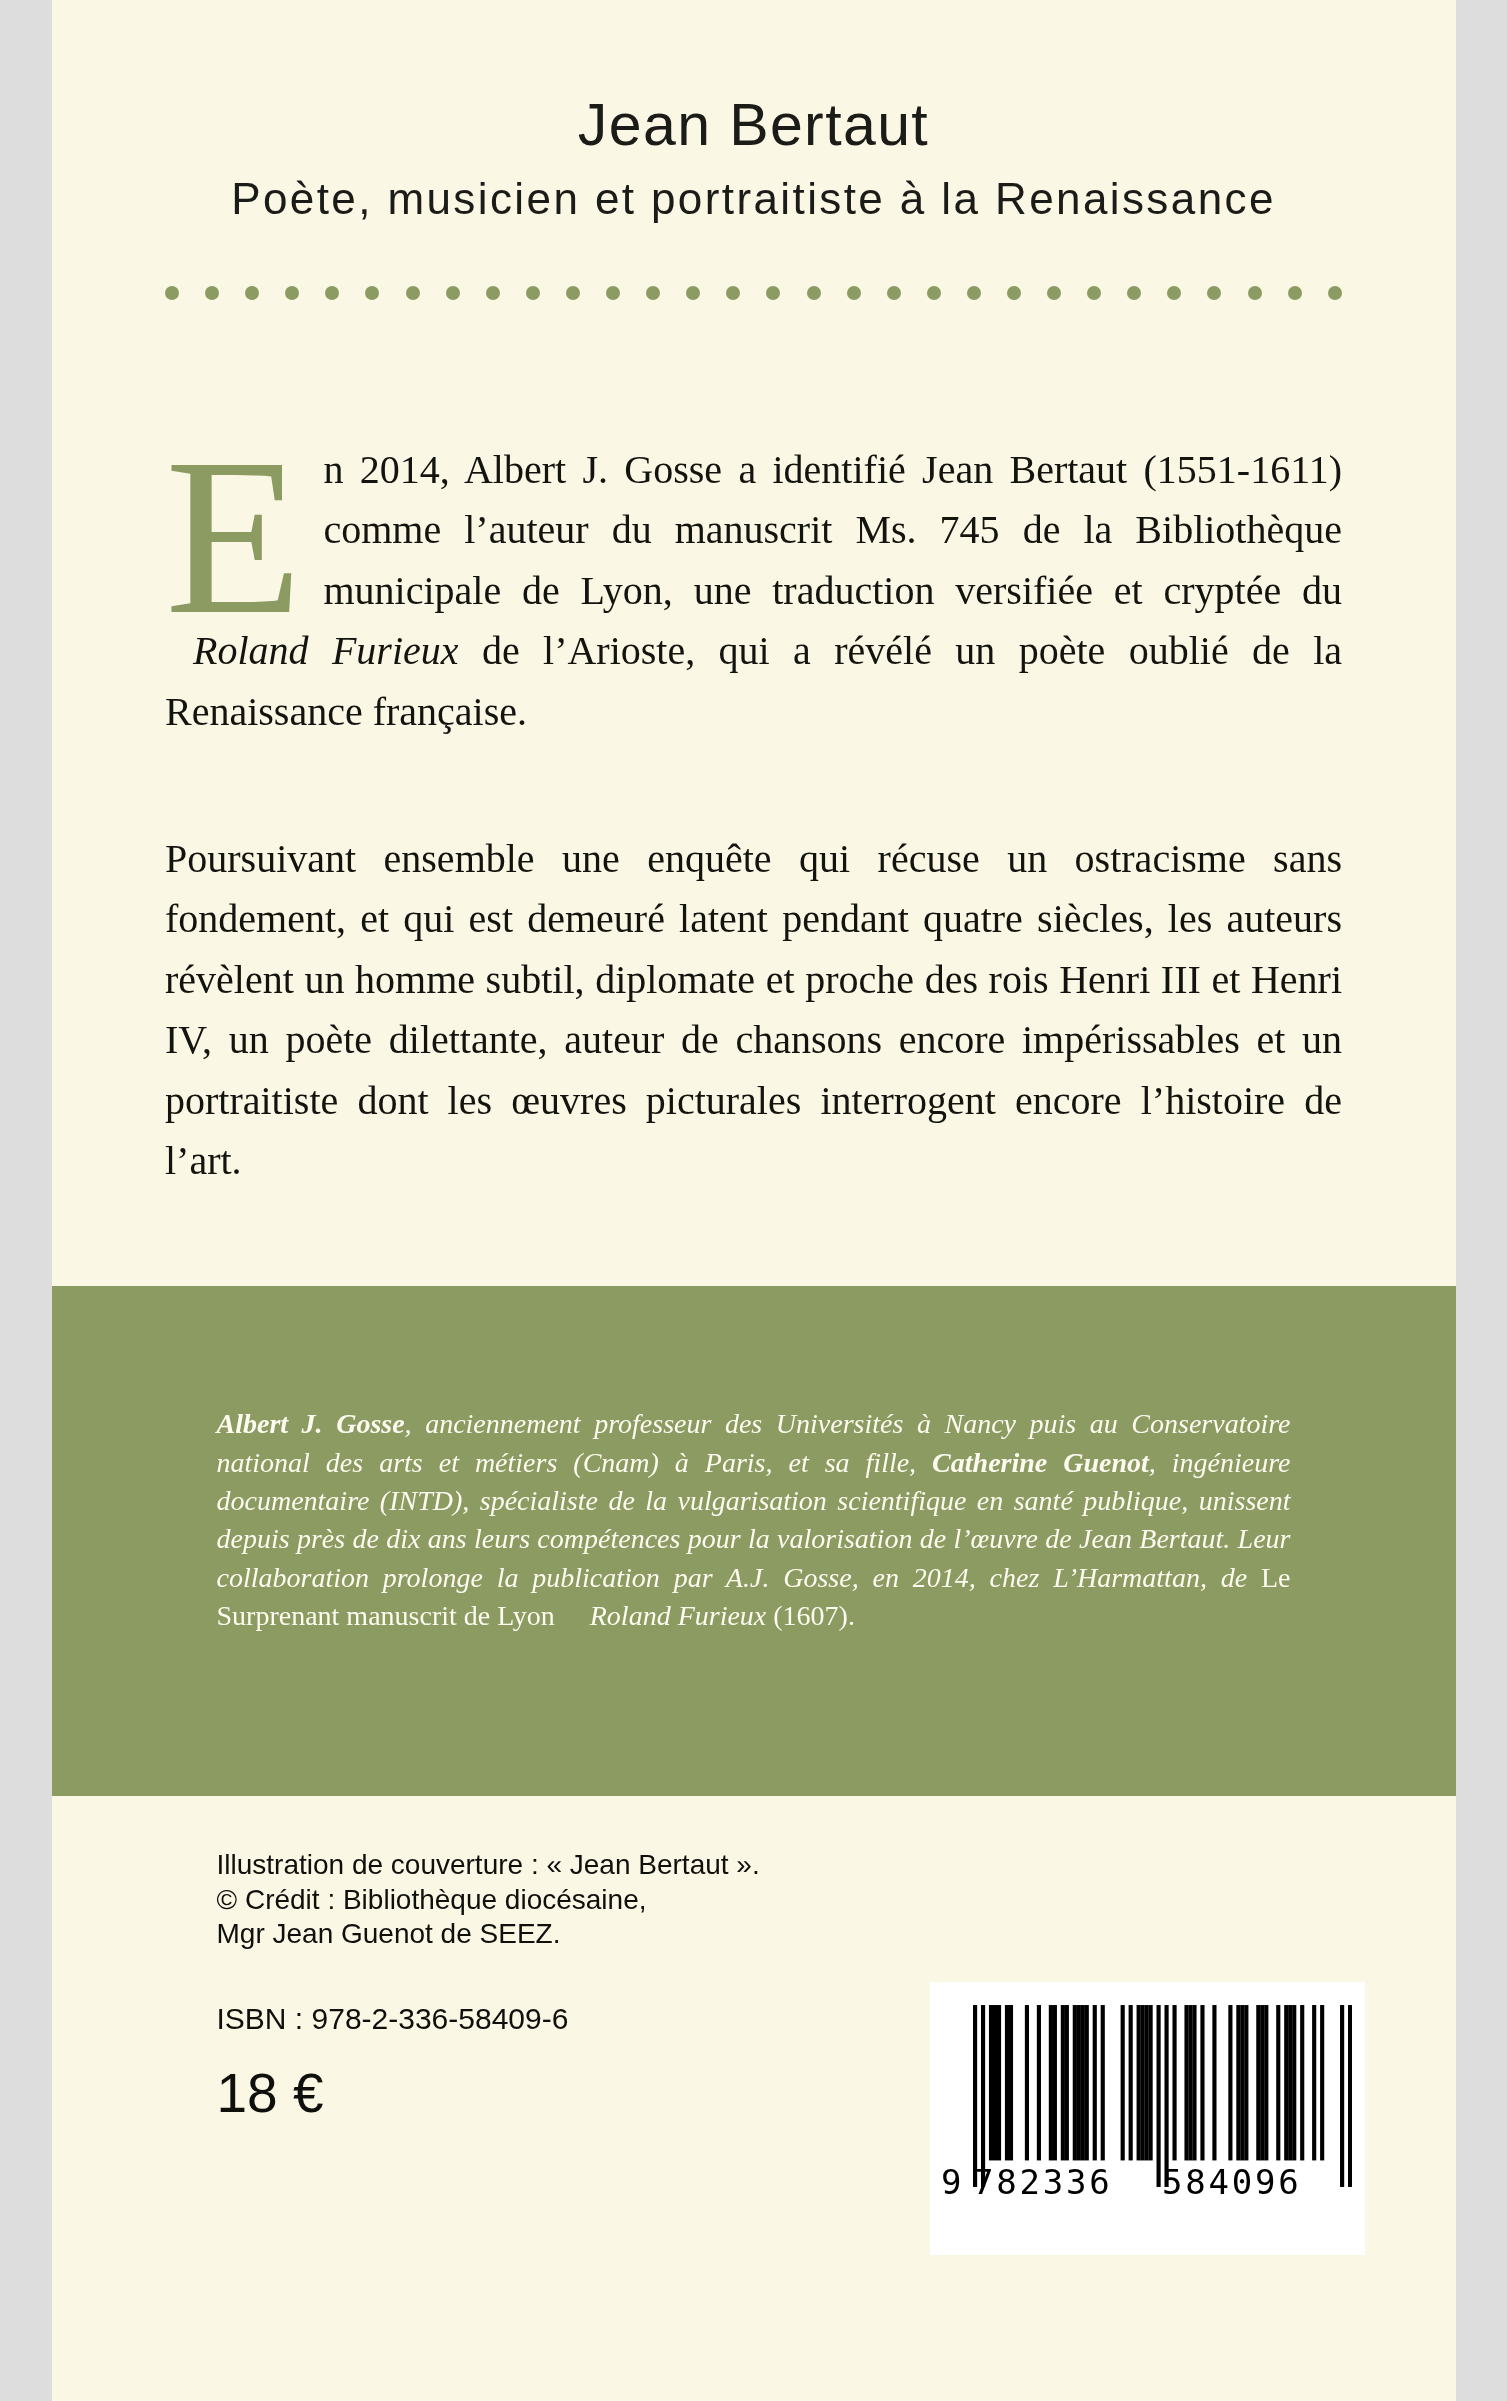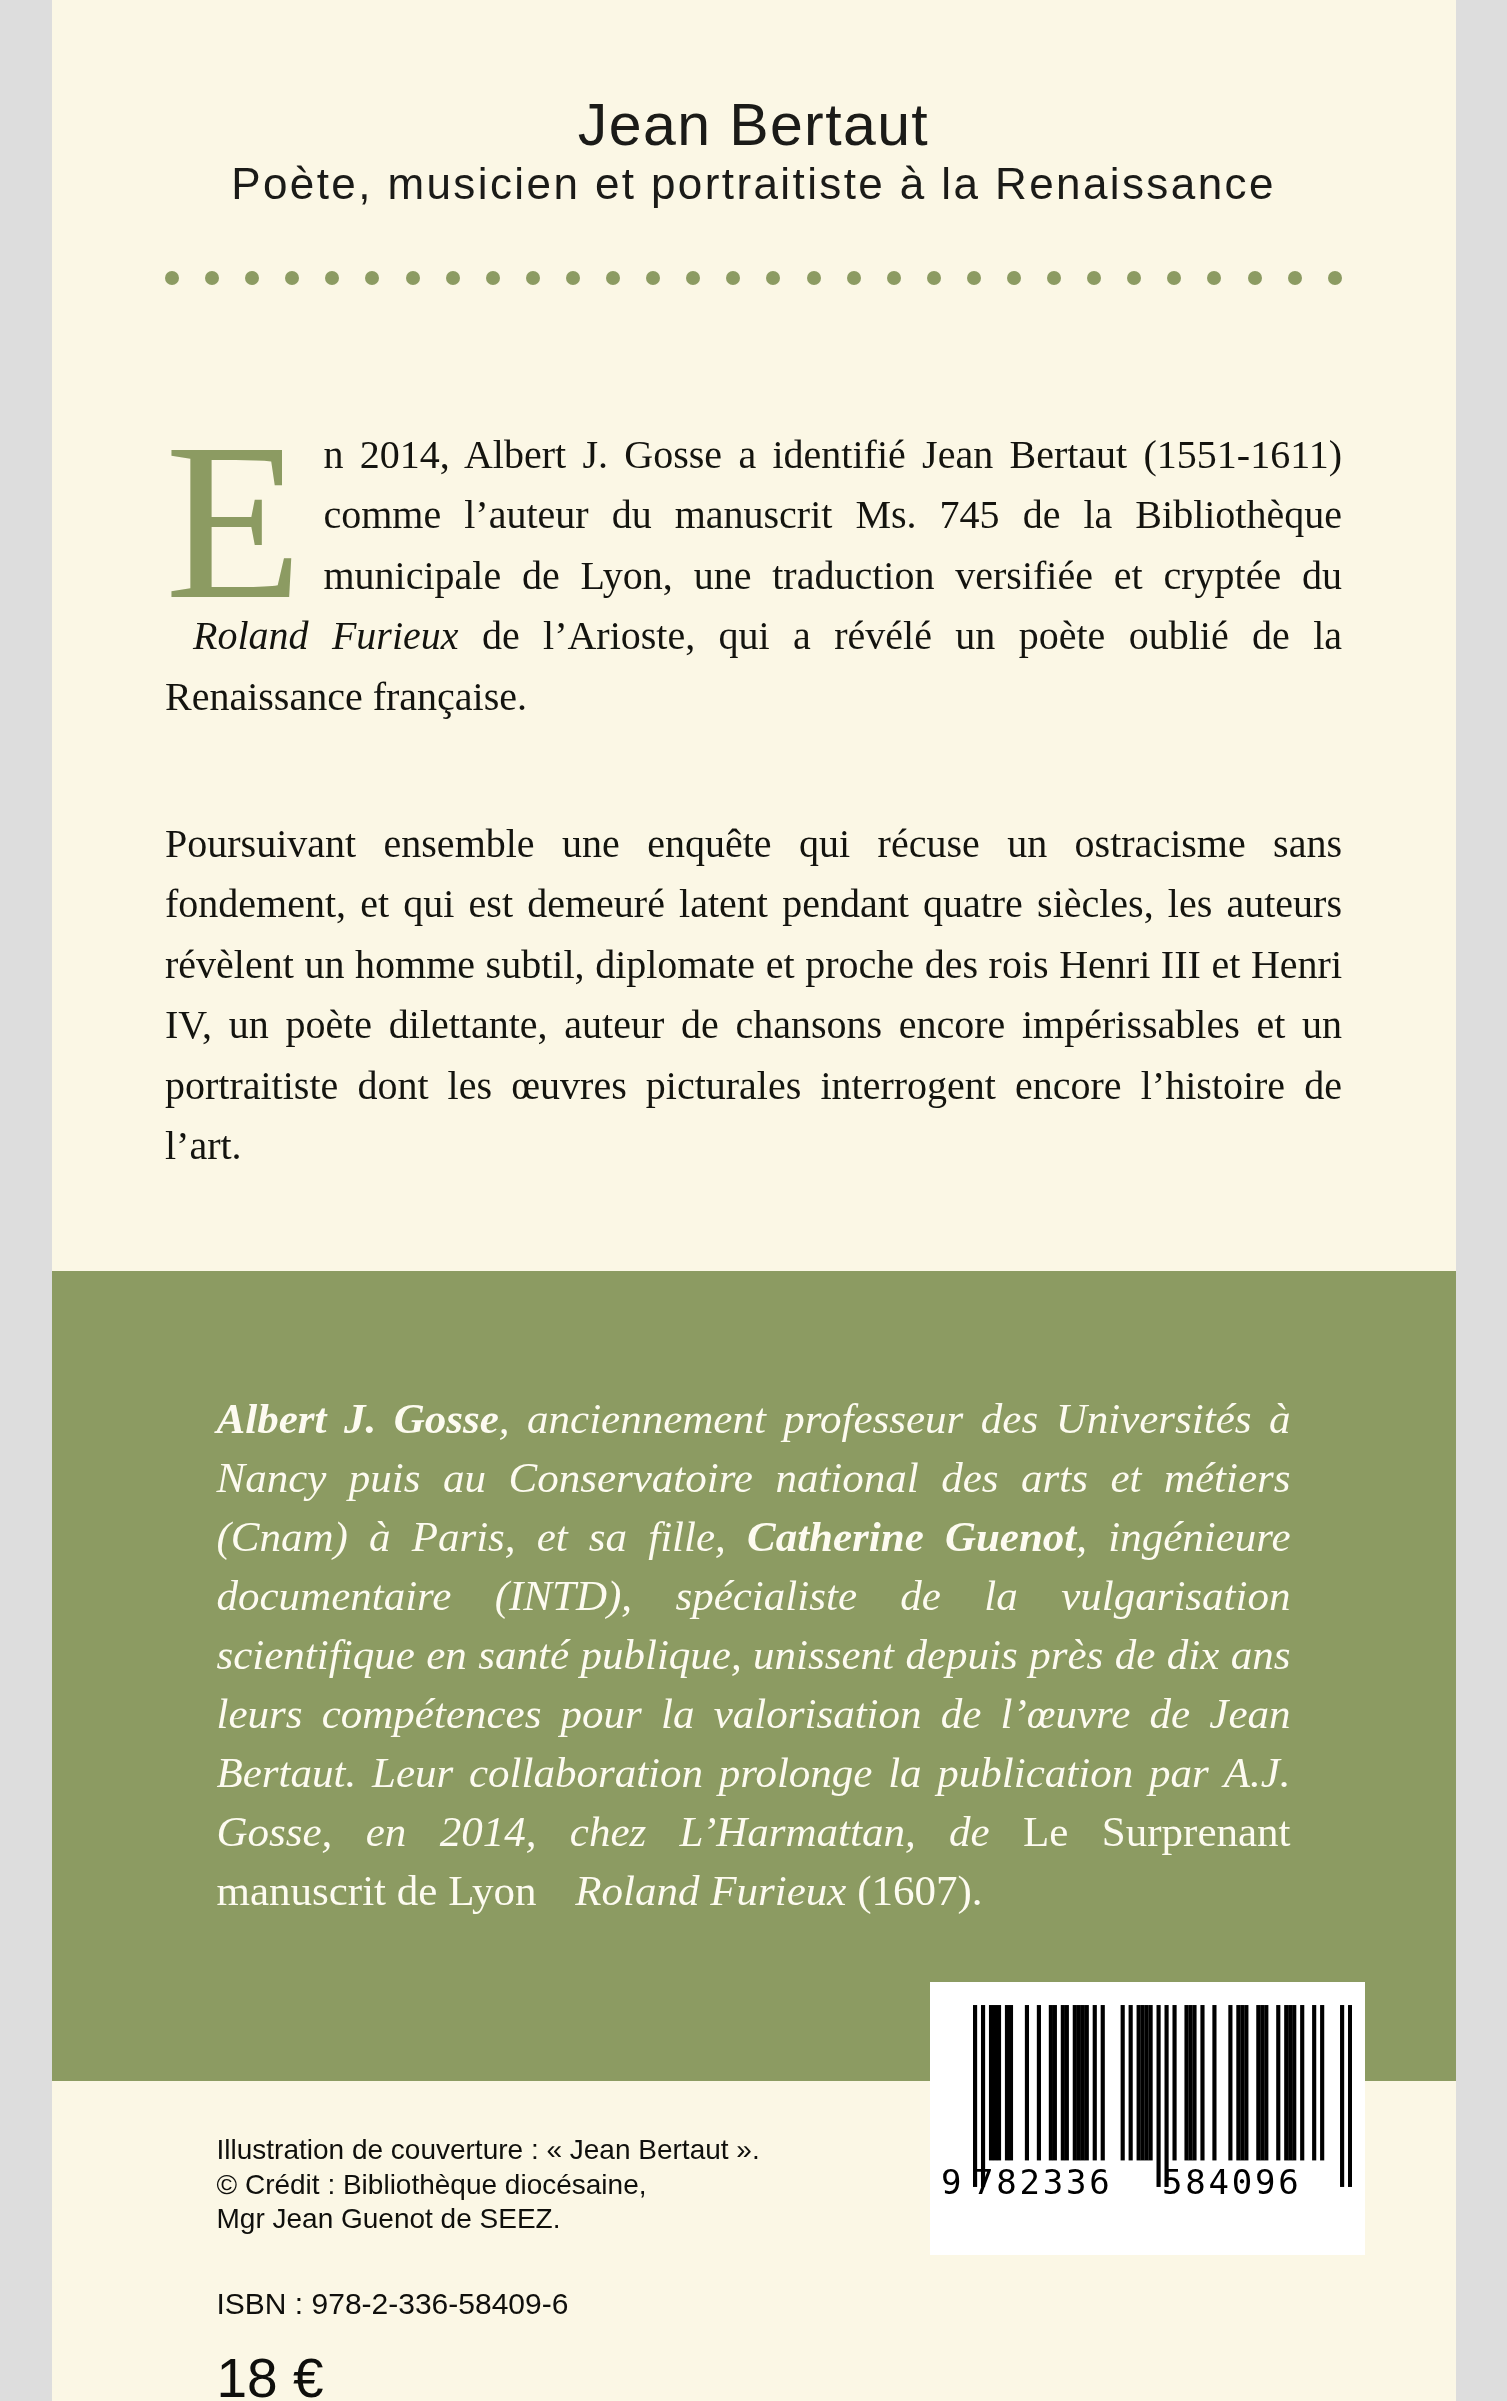--- a/index.html
+++ b/index.html
@@ -28,20 +28,21 @@
     text-align:center;
     color:var(--ink);
   }
   .subtitle {
     font-family:"Liberation Sans", sans-serif;
     font-weight:400;
     font-size:44px;
     letter-spacing:2.4px;
     text-align:center;
     color:var(--ink);
+    margin-top:15px;
   }
   .dots {
     display:flex; justify-content:space-between;
     width:1177px; margin:62px auto 0;
   }
   .dot { width:14px; height:14px; border-radius:50%; background:var(--accent); flex:0 0 auto; }
   .synopsis { width:1177px; margin:140px auto 0; color:#14140f; }
   .para {
     font-size:40px;
     line-height:1.51;
@@ -56,21 +57,21 @@
   }
   .ital { font-style:italic;margin-left:28px; }
   .para2 { margin-top:87px; }
   .band {
     margin-top:95px;
     background:var(--accent);
     padding:119px 165px 161px 165px;
   }
   .bio {
     font-style:italic;
-    font-size:43px;
+    font-size:28px;
     line-height:1.37;
     text-align:justify;
     color:var(--band_text);
   }
   .bi { font-weight:700; font-style:italic; }
   .roman { font-style:normal; }
   .footer {
     padding:38px 165px 0 165px;
     color:#0f0f0c;
     font-family:"Liberation Sans", sans-serif;

